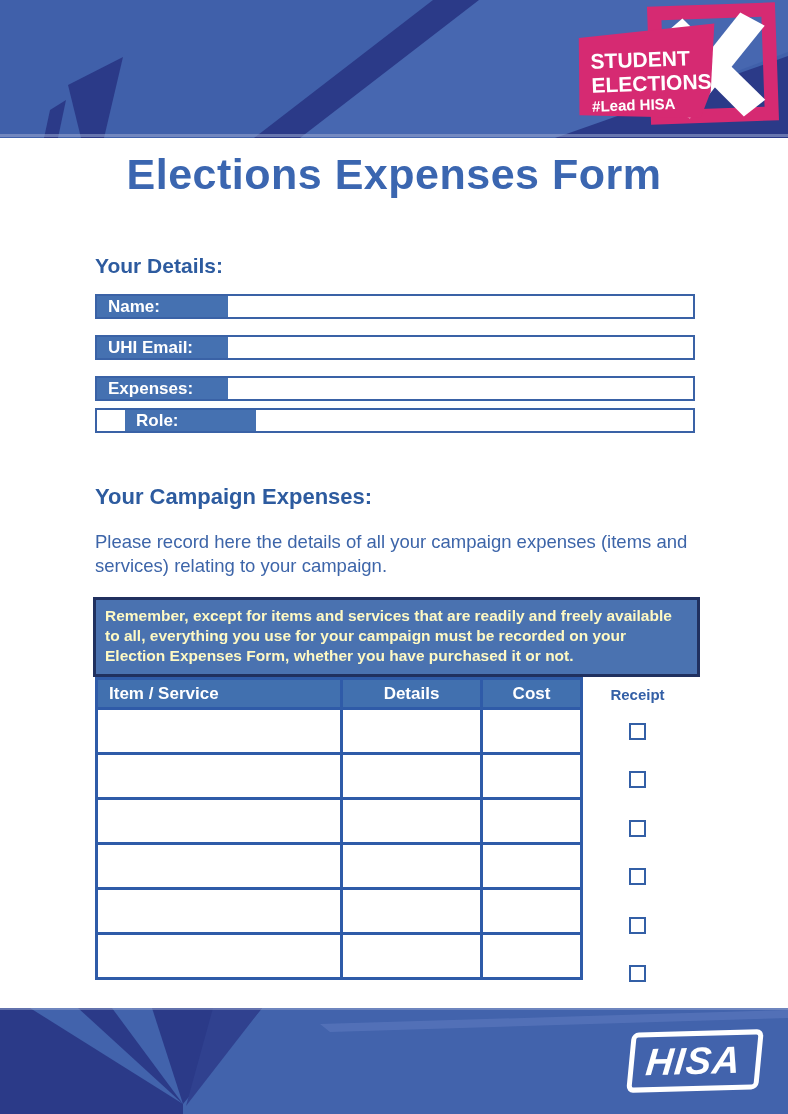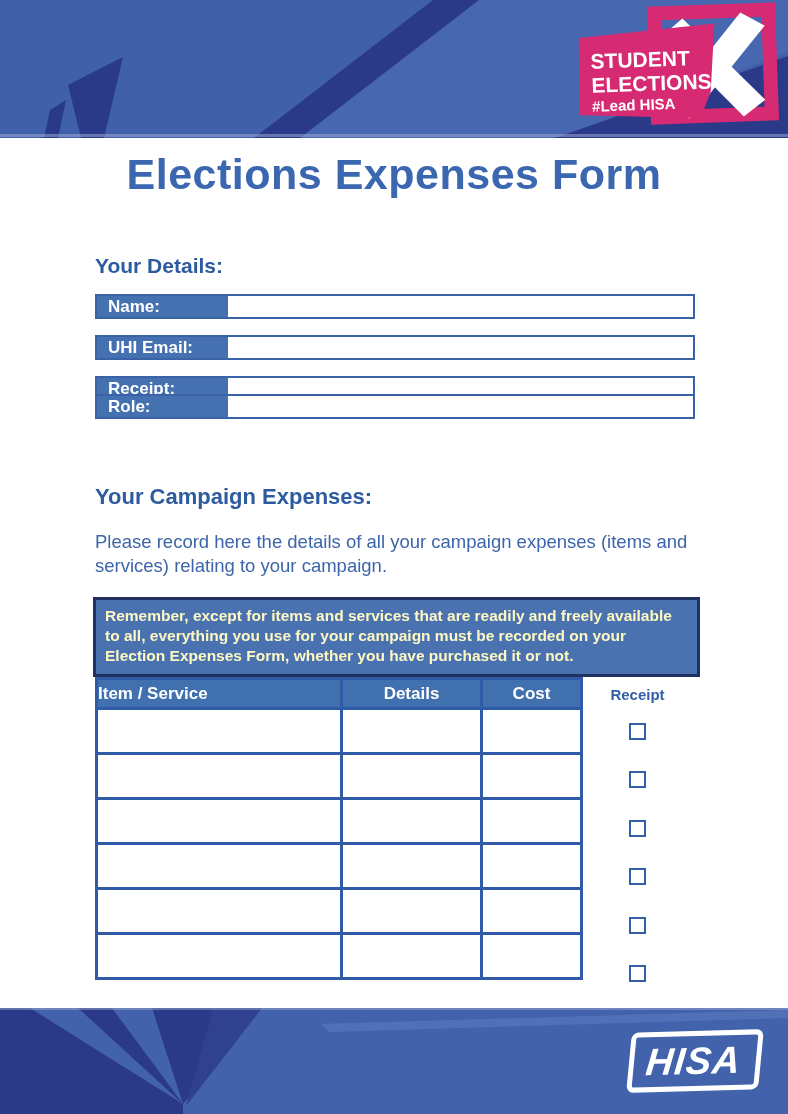--- a/index.html
+++ b/index.html
@@ -21,31 +21,31 @@
   .h-expenses { top:484px; font-size:22px; }
   .intro-text { position:absolute; left:95px; top:530px; width:614px; font-size:18.5px;
     color:#3D65A9; line-height:1.28; }
 
   
   .field-row { position:absolute; left:95px; width:600px; height:25px;
     border:2px solid #3A62A6; background:#ffffff; display:flex; }
   .field-label { width:131px; background:#4571B1; color:#ffffff; font-weight:700;
     font-size:17px; display:flex; align-items:center; padding-left:11px; flex:none; }
   .field-input { flex:1; background:#ffffff; font-size:16px; color:#2D5B9F; padding:2px 6px; }
-  .row-0 { top:294px; } .row-1 { top:335px;gap:8px; } .row-2 { top:376px; } .row-3 { top:394px; }
+  .row-0 { top:294px; } .row-1 { top:335px;gap:8px; } .row-2 { top:376px; } .row-3 { top:408px;padding-left:28px; }
 
   
   .reminder-box { position:absolute; left:93px; top:597px; width:607px;
     background:#4A72B0; border:3px solid #20305F; color:#fef9c3;
     font-size:15.5px; font-weight:700; line-height:1.3; padding:6px 10px 8px 9px; }
 
   
   .expenses-table { position:absolute; left:95px; top:677px; border-collapse:collapse; }
   .expenses-table th { background:#4170AF; color:#ffffff; font-size:17px; font-weight:700;
-    height:30px; text-align:left; padding-left:0; border:3px solid #2F5BA8; }
+    height:30px; text-align:left; padding-left:11px; border:3px solid #2F5BA8; }
   .expenses-table th + th { border-left:2px solid rgba(255,255,255,0.30); text-align:center; padding-left:0; }
   .expenses-table td { border:3px solid #2F5BA8; background:#ffffff; height:45px; }
   .col-item { width:245px; } .col-details { width:140px; } .col-cost { width:100px; }
 
   
   .receipt-label { position:absolute; left:600px; top:686px; width:75px; text-align:center;
     font-size:15px; font-weight:700; color:#335FA6; }
   .receipt-col { position:absolute; left:628px; top:707px; width:18px; height:291px;
     display:flex; flex-direction:column; justify-content:space-around; align-items:center; }
   .checkbox { width:17px; height:17px; border:2.5px solid #335FA6; background:#ffffff; }
@@ -91,21 +91,21 @@
 
   <div class="field-row row-0">
     <div class="field-label">Name:</div>
     <div class="field-input"></div>
   </div>
   <div class="field-row row-1">
     <div class="field-label">UHI Email:</div>
     <div class="field-input"></div>
   </div>
   <div class="field-row row-2">
-    <div class="field-label">Receipt:</div>
+    <div class="field-label">Expenses:</div>
     <div class="field-input"></div>
   </div>
   <div class="field-row row-3">
     <div class="field-label">Role:</div>
     <div class="field-input"></div>
   </div>
 
   <div class="section-heading h-expenses">Your Campaign Expenses:</div>
   <p class="intro-text">Please record here the details of all your campaign expenses (items and services) relating to your campaign.</p>
   <div class="reminder-box">Remember, except for items and services that are readily and freely available to all, everything you use for your campaign must be recorded on your Election Expenses Form, whether you have purchased it or not.</div>

